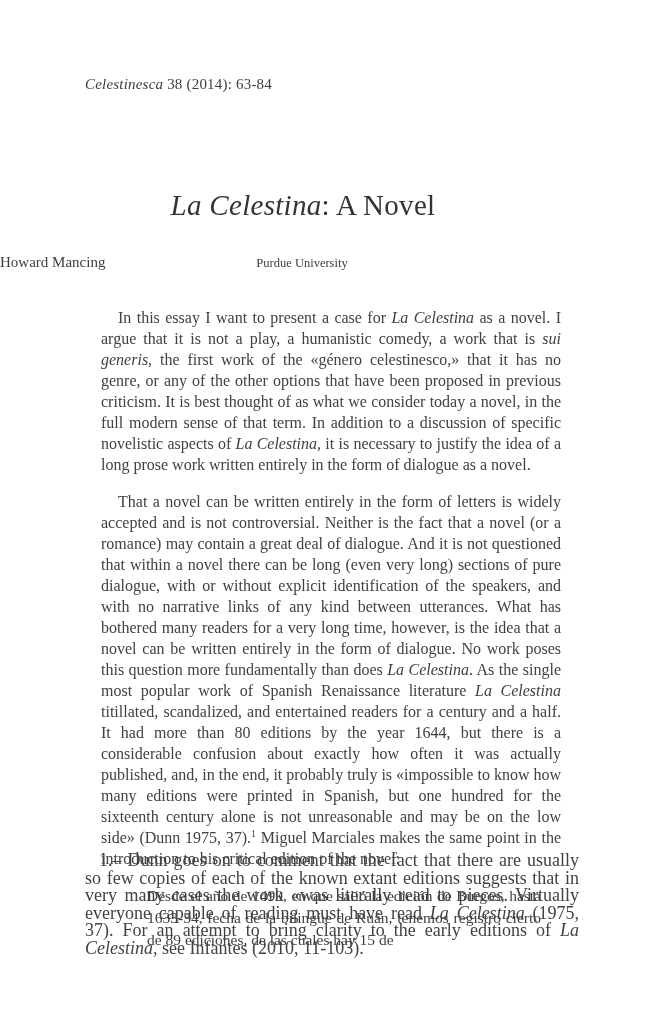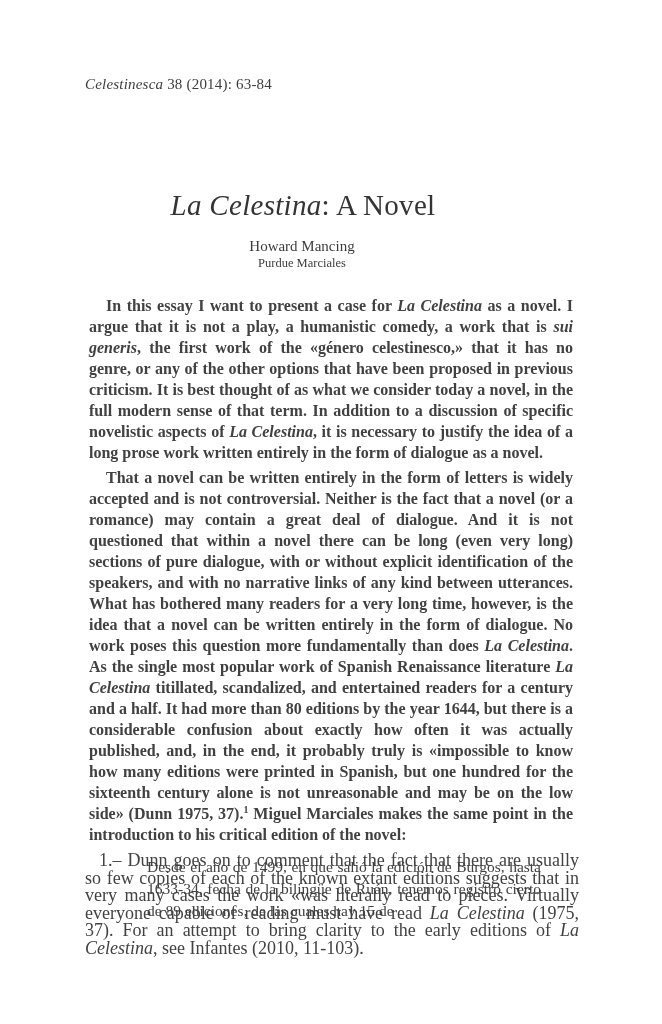--- a/index.html
+++ b/index.html
@@ -29,24 +29,24 @@
     width: 100%;
     margin: 1px;
     text-align: center;
     font-size: 29px;
     font-weight: normal;
     color: #343434;
     letter-spacing: 0.3px;
   }
   .author {
     position: absolute;
-    top: 238px;
+    top: 254px;
     left: 0;
     width: 100%;
-    text-align: center;
+    text-align: left;
     font-size: 15px;
     color: #3d3d3d;
   }
   .affiliation {
     position: absolute;
     top: 256px;
     left: 0;
     width: 100%;
     text-align: center;
     font-size: 12.5px;
@@ -55,23 +55,22 @@
   .body-text {
     position: absolute;
     top: 291px;
     left: 85px;
     width: 492px;
     font-size: 16px;
     line-height: 21px;
     text-align: justify;
   }
   .para {
-    margin: 4px;
+    margin: 16px;
     text-indent: 17px;
-    font-weight: bold;
   }
   .quote {
     margin: 11px 36px 0 62px;
     font-size: 15.5px;
     line-height: 22px;
     text-align: justify;
   }
   .footnote {
     position: absolute;
     top: 852px;
@@ -86,20 +85,20 @@
   em { font-style: italic; }
   sup { font-size: 0.62em; vertical-align: super; line-height: 0; }
 </style>
 </head>
 <body>
 
 <div class="page">
   <div class="running-header"><em>Celestinesca</em> 38 (2014): 63-84</div>
   <h1 class="title"><em>La Celestina</em>: A Novel</h1>
   <div class="author">Howard Mancing</div>
-  <div class="affiliation">Purdue Marciales</div>
+  <div class="affiliation">Purdue University</div>
   <div class="body-text">
     <p class="para">In this essay I want to present a case for <em>La Celestina</em> as a novel. I argue that it is not a play, a humanistic comedy, a work that is <em>sui generis</em>, the first work of the «género celestinesco,» that it has no genre, or any of the other options that have been proposed in previous criticism. It is best thought of as what we consider today a novel, in the full modern sense of that term. In addition to a discussion of specific novelistic aspects of <em>La Celestina</em>, it is necessary to justify the idea of a long prose work written entirely in the form of dialogue as a novel.</p>
     <p class="para">That a novel can be written entirely in the form of letters is widely accepted and is not controversial. Neither is the fact that a novel (or a romance) may contain a great deal of dialogue. And it is not questioned that within a novel there can be long (even very long) sections of pure dialogue, with or without explicit identification of the speakers, and with no narrative links of any kind between utterances. What has bothered many readers for a very long time, however, is the idea that a novel can be written entirely in the form of dialogue. No work poses this question more fundamentally than does <em>La Celestina</em>. As the single most popular work of Spanish Renaissance literature <em>La Celestina</em> titillated, scandalized, and entertained readers for a century and a half. It had more than 80 editions by the year 1644, but there is a considerable confusion about exactly how often it was actually published, and, in the end, it probably truly is «impossible to know how many editions were printed in Spanish, but one hundred for the sixteenth century alone is not unreasonable and may be on the low side» (Dunn 1975, 37).<sup>1</sup> Miguel Marciales makes the same point in the introduction to his critical edition of the novel:</p>
     <blockquote class="quote">Desde el año de 1499, en que salió la edición de Burgos, hasta 1633-34, fecha de la bilingüe de Ruán, tenemos registro cierto de 89 ediciones, de las cuales hay 15 de</blockquote>
   </div>
   <div class="footnote">1.– Dunn goes on to comment that the fact that there are usually so few copies of each of the known extant editions suggests that in very many cases the work «was literally read to pieces. Virtually everyone capable of reading must have read <em>La Celestina</em> (1975, 37). For an attempt to bring clarity to the early editions of <em>La Celestina</em>, see Infantes (2010, 11-103).</div>
 </div>
 
 </body></html>

